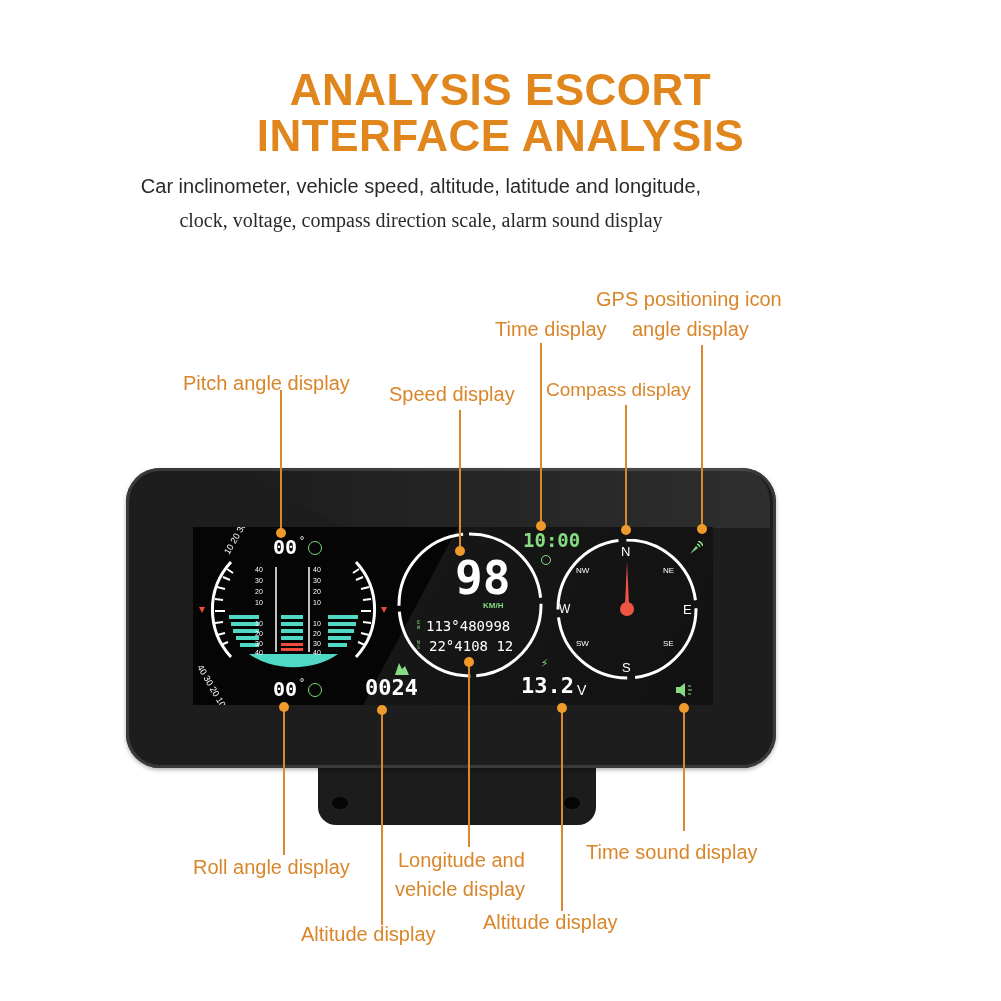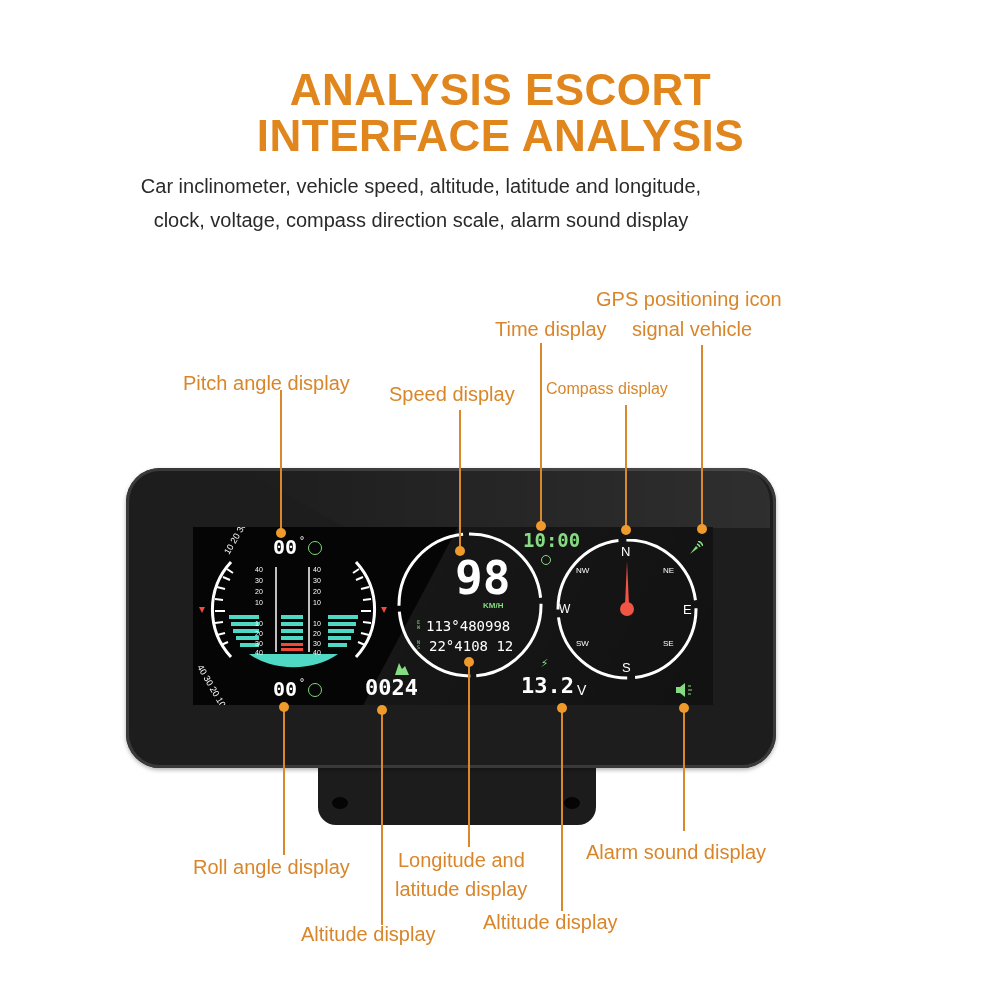--- a/index.html
+++ b/index.html
@@ -18,33 +18,33 @@
   .seg{font-family:"DejaVu Sans Mono",monospace;color:#ffffff;position:absolute;line-height:1;}
   .green{color:#7ed97a;}
   svg text{font-family:"Liberation Sans",sans-serif;}
 </style>
 </head>
 <body>
 
 <div class="title" style="top:68px;">ANALYSIS ESCORT</div>
 <div class="title" style="top:114px;">INTERFACE ANALYSIS</div>
 <div class="subtitle" style="top:176px;">Car inclinometer, vehicle speed, altitude, latitude and longitude,</div>
-<div class="subtitle" style="top:210px;">clock, voltage, compass direction scale, alarm sound display</div>
+<div class="subtitle" style="top:210px;font-family:Liberation Serif, serif;">clock, voltage, compass direction scale, alarm sound display</div>
 
 <div class="lbl" style="left:596px;top:287px;">GPS positioning icon</div>
-<div class="lbl" style="left:632px;top:317px;">signal vehicle</div>
+<div class="lbl" style="left:632px;top:317px;">angle display</div>
 <div class="lbl" style="left:495px;top:317px;">Time display</div>
 <div class="lbl" style="left:183px;top:363px;margin-top:8px;">Pitch angle display</div>
 <div class="lbl" style="left:389px;top:382px;">Speed display</div>
-<div class="lbl" style="left:546px;top:379px;font-size:16px;">Compass display</div>
+<div class="lbl" style="left:546px;top:379px;font-size:19px;">Compass display</div>
 
 <div class="lbl" style="left:193px;top:855px;">Roll angle display</div>
 <div class="lbl" style="left:398px;top:848px;">Longitude and</div>
-<div class="lbl" style="left:395px;top:877px;">latitude display</div>
-<div class="lbl" style="left:586px;top:840px;">Alarm sound display</div>
+<div class="lbl" style="left:395px;top:877px;">vehicle display</div>
+<div class="lbl" style="left:586px;top:840px;">Time sound display</div>
 <div class="lbl" style="left:301px;top:922px;">Altitude display</div>
 <div class="lbl" style="left:483px;top:910px;">Altitude display</div>
 
 <div class="bracket">
   <div class="hole" style="left:14px;top:32px;"></div>
   <div class="hole" style="left:246px;top:32px;"></div>
 </div>
 <div class="device"></div>
 <div class="device-hl"></div>
 

